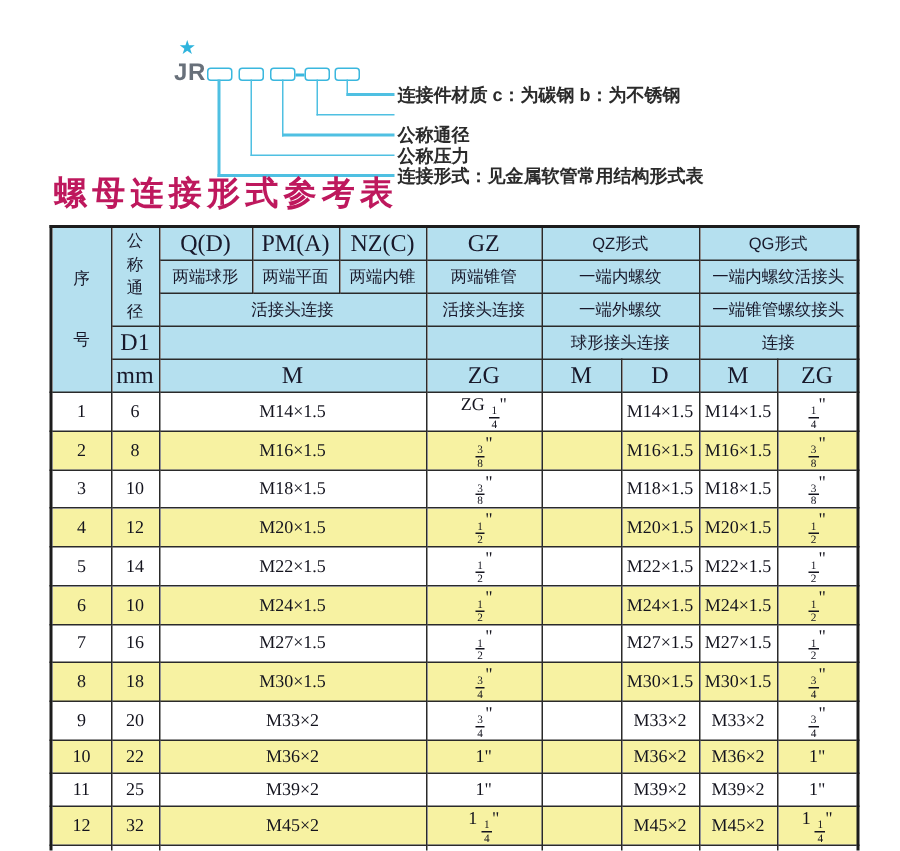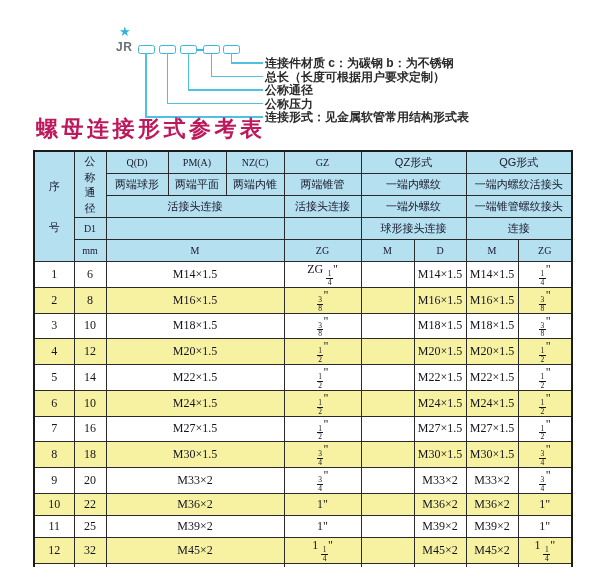--- a/index.html
+++ b/index.html
@@ -6,38 +6,38 @@
   body{
     width:600px;height:567px;position:relative;background:#ffffff;
     font-family:"Liberation Serif",serif;color:#14141e;overflow:hidden;
   }
   
   .diagram{position:absolute;left:0;top:0;width:600px;height:150px;}
   .diag-title{position:absolute;left:119px;top:24px;font-family:"Liberation Sans",sans-serif;
     font-weight:bold;font-size:13.5px;color:#333;letter-spacing:1px;display:flex;align-items:center;gap:2px;}
   .star{color:#2fb4dd;font-size:13px;font-weight:normal;}
   .jr{position:absolute;left:116px;top:40px;font-family:"Liberation Sans",sans-serif;
-    font-weight:bold;font-size:12px;color:#68707a;letter-spacing:.5px;text-align:center;}
+    font-weight:bold;font-size:16px;color:#68707a;letter-spacing:.5px;text-align:center;}
   .code-box{position:absolute;top:45px;width:15px;height:7px;border:1.5px solid #3ab7de;
     border-radius:2.5px;background:#fff;}
   .code-dash{position:absolute;top:49px;width:6px;height:2px;background:#3ab7de;}
   .dline{position:absolute;background:#4fc0e2;}
   .diag-label{position:absolute;left:265px;font-family:"Liberation Sans",sans-serif;
     font-weight:bold;font-size:12px;color:#2b2b2b;white-space:nowrap;line-height:13px;}
   
   .table-title{position:absolute;left:36px;top:114px;margin:0;font-family:"Liberation Serif",serif;
     font-weight:bold;font-size:22px;color:#be185d;letter-spacing:3.5px;}
   
   table.ref{position:absolute;left:33px;top:150px;width:538px;border-collapse:collapse;
     table-layout:fixed;border:2.5px solid #1c1c1c;}
   table.ref th,table.ref td{border:1.2px solid #2a2a2a;padding:0;text-align:center;
     vertical-align:middle;height:21px;overflow:hidden;}
   table.ref thead th{background:#b5e0ef;font-weight:normal;
     font-family:"Liberation Sans",sans-serif;font-size:11px;color:#18182a;}
-  table.ref thead th.lat{font-family:"Liberation Serif",serif;font-size:10px;}
+  table.ref thead th.lat{font-family:"Liberation Serif",serif;font-size:16px;}
   table.ref tbody td{font-family:"Liberation Serif",serif;font-size:12px;color:#14141e;background:#fff;}
   table.ref tbody tr.even td{background:#f7f2a2;}
   .vcell{display:flex;flex-direction:column;align-items:center;justify-content:space-evenly;height:100%;}
   .vcell div{line-height:12px;}
   .frac{display:inline-flex;flex-direction:column;line-height:1.05;font-size:7.5px;
     vertical-align:-3px;text-align:center;}
   .frac .fn{border-bottom:1px solid #14141e;padding:0 1.5px;}
   .frac .fd{padding:0 1.5px;}
 </style>
 </head>
@@ -60,21 +60,20 @@
       <div class="dline" style="left: 166.5px; top: 53px; width: 1.5px; height: 51px;"></div>
       <div class="dline" style="left: 166.5px; top: 102.5px; width: 96.5px; height: 1.5px;"></div>
       <div class="dline" style="left: 187.5px; top: 53px; width: 1.5px; height: 37.5px;"></div>
       <div class="dline" style="left: 187.5px; top: 89px; width: 75.5px; height: 1.5px;"></div>
       <div class="dline" style="left: 210.5px; top: 53px; width: 1.5px; height: 24px;"></div>
       <div class="dline" style="left: 210.5px; top: 75.5px; width: 52.5px; height: 1.5px;"></div>
       <div class="dline" style="left: 230.5px; top: 53px; width: 1.5px; height: 10.5px;"></div>
       <div class="dline" style="left: 230.5px; top: 62px; width: 32.5px; height: 1.5px;"></div>
     </div>
   <div class="diag-label" style="top:57px;">连接件材质  c：为碳钢  b：为不锈钢</div>
-  <div class="diag-label" style="top:70.5px;">总长（长度可根据用户要求定制）</div>
   <div class="diag-label" style="top:84px;">公称通径</div>
   <div class="diag-label" style="top:97.5px;">公称压力</div>
   <div class="diag-label" style="top:111px;">连接形式：见金属软管常用结构形式表</div>
 </div>
 
 <h2 class="table-title">螺母连接形式参考表</h2>
 
 <table class="ref">
   <colgroup>
     <col style="width:40px">

